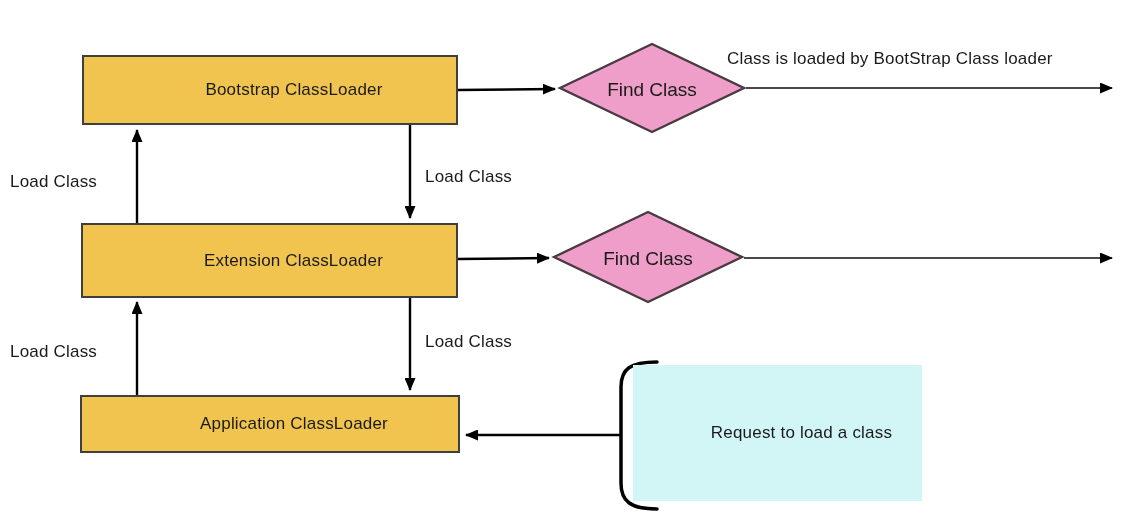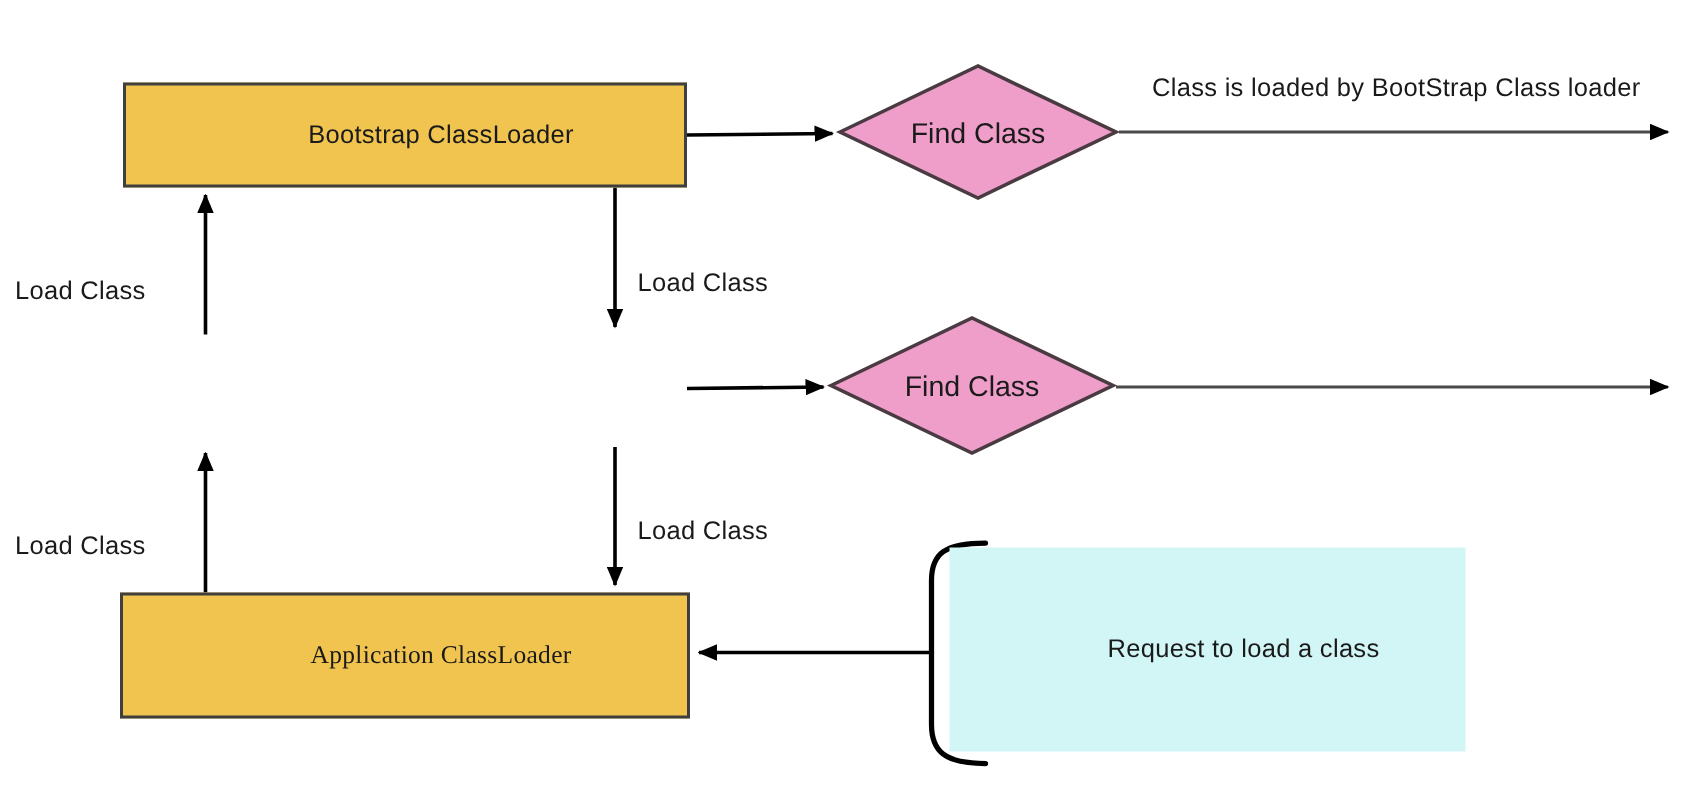--- a/index.html
+++ b/index.html
@@ -22,54 +22,53 @@
     letter-spacing:0.2px;
     text-align:center;
     padding-left:48px;
   }
   .loader-box{
     background:var(--box-fill,#F0C44E);
     border:2px solid var(--box-border,#3F3F3F);
   }
   .box-bootstrap{left:82px;top:55px;width:376px;height:70px;}
   .box-extension{left:81px;top:223px;width:377px;height:75px;}
-  .box-application{left:80px;top:395px;width:380px;height:84px;font-family:Liberation Serif, serif;}
+  .box-application{left:80px;top:395px;width:380px;height:58px;}
 
   .request-box{
-    left:633px;top:365px;width:344px;height:136px;
+    left:633px;top:365px;width:289px;height:136px;
     background:var(--request-fill,#D2F5F6);
   }
 
   .diamond-label{
     position:absolute;
     font-size:19px;
     text-align:center;
   }
   .diamond-label-1{left:562px;top:79px;width:180px;}
   .diamond-label-2{left:556px;top:248px;width:184px;}
 
   .edge-label{
     position:absolute;
     font-size:17px;
     letter-spacing:0.2px;
     white-space:nowrap;
-    margin-top:12px;
   }
   .lbl-up1{left:10px;top:172px;}
   .lbl-down1{left:425px;top:167px;}
   .lbl-up2{left:10px;top:342px;}
   .lbl-down2{left:425px;top:332px;}
 
   .annotation{
     position:absolute;
     font-size:17px;
     letter-spacing:0.2px;
     white-space:nowrap;
   }
-  .ann-1{left:727px;top:49px;margin-left:41px;}
+  .ann-1{left:727px;top:49px;}
   .ann-2{left:727px;top:216px;}
 
   .edge-line{stroke:var(--arrow,#000000);stroke-width:2.4;fill:none;}
   .edge-line.thin{stroke:#4a4a4a;stroke-width:2;}
   .diamond-shape{
     fill:var(--diamond-fill,#EE9EC8);
     stroke:var(--diamond-border,#4A3A42);
     stroke-width:2.4;
   }
   .brace-shape{
@@ -111,20 +110,23 @@
 
     <polygon class="diamond-shape" points="560,88 652,44 744,88 652,132"></polygon>
     <polygon class="diamond-shape" points="554,257 648,212 742,257 648,302"></polygon>
 
     <path class="brace-shape" d="M 657,362 C 630,362 621,369 621,387 L 621,483 C 621,501 630,509 657,509"></path>
   </svg>
 
   <div class="node loader-box box-bootstrap">
     <span>Bootstrap ClassLoader</span>
   </div>
+  <div class="node loader-box box-extension">
+    <span>Extension ClassLoader</span>
+  </div>
   <div class="node loader-box box-application">
     <span>Application ClassLoader</span>
   </div>
 
   <div class="diamond-label diamond-label-1">Find Class</div>
   <div class="diamond-label diamond-label-2">Find Class</div>
 
   <div class="node request-box">
     <span>Request to load a class</span>
   </div>

